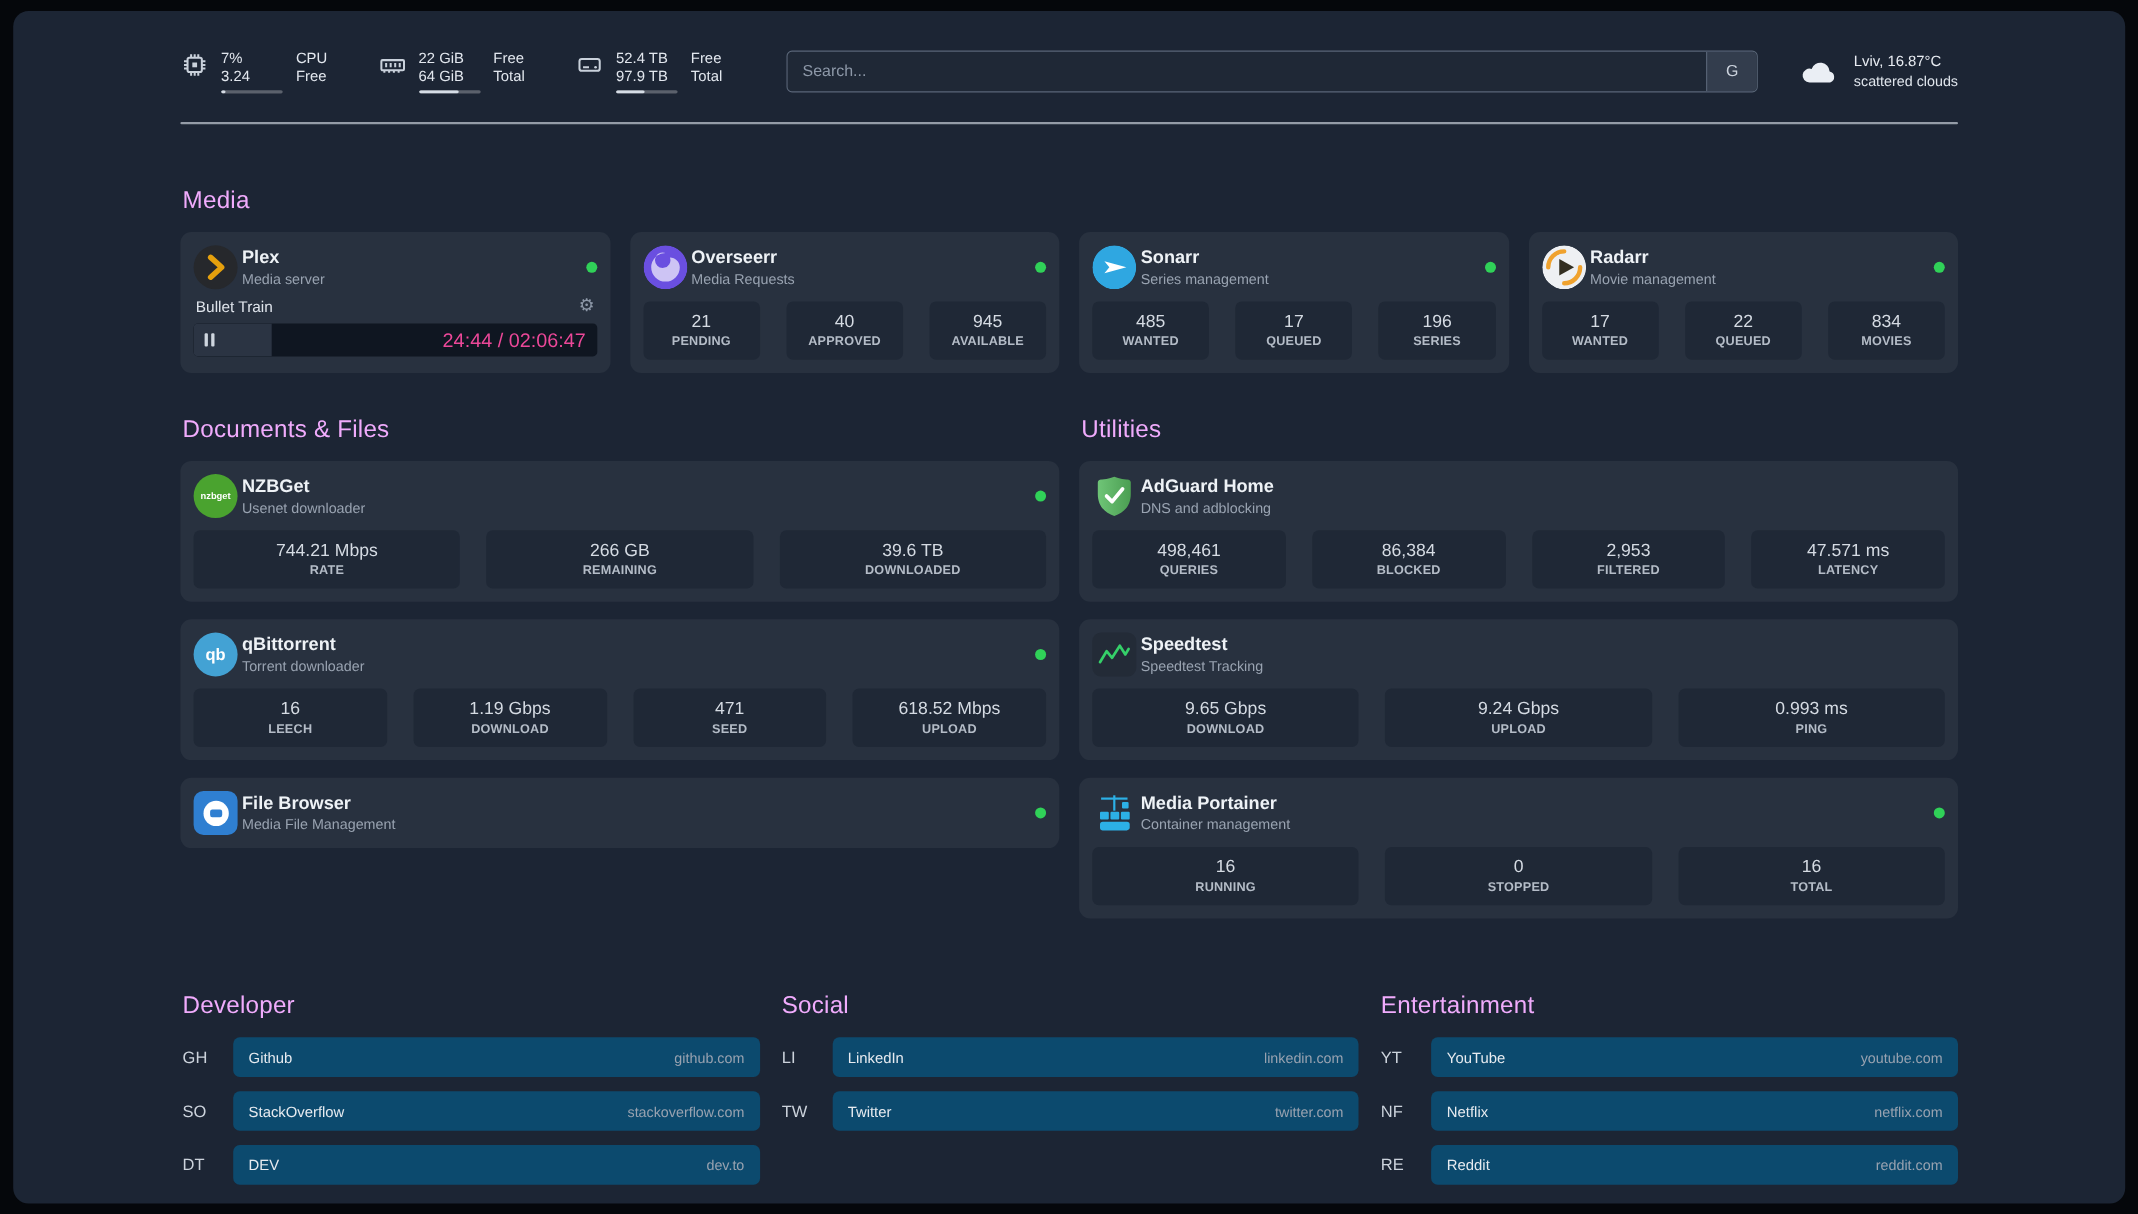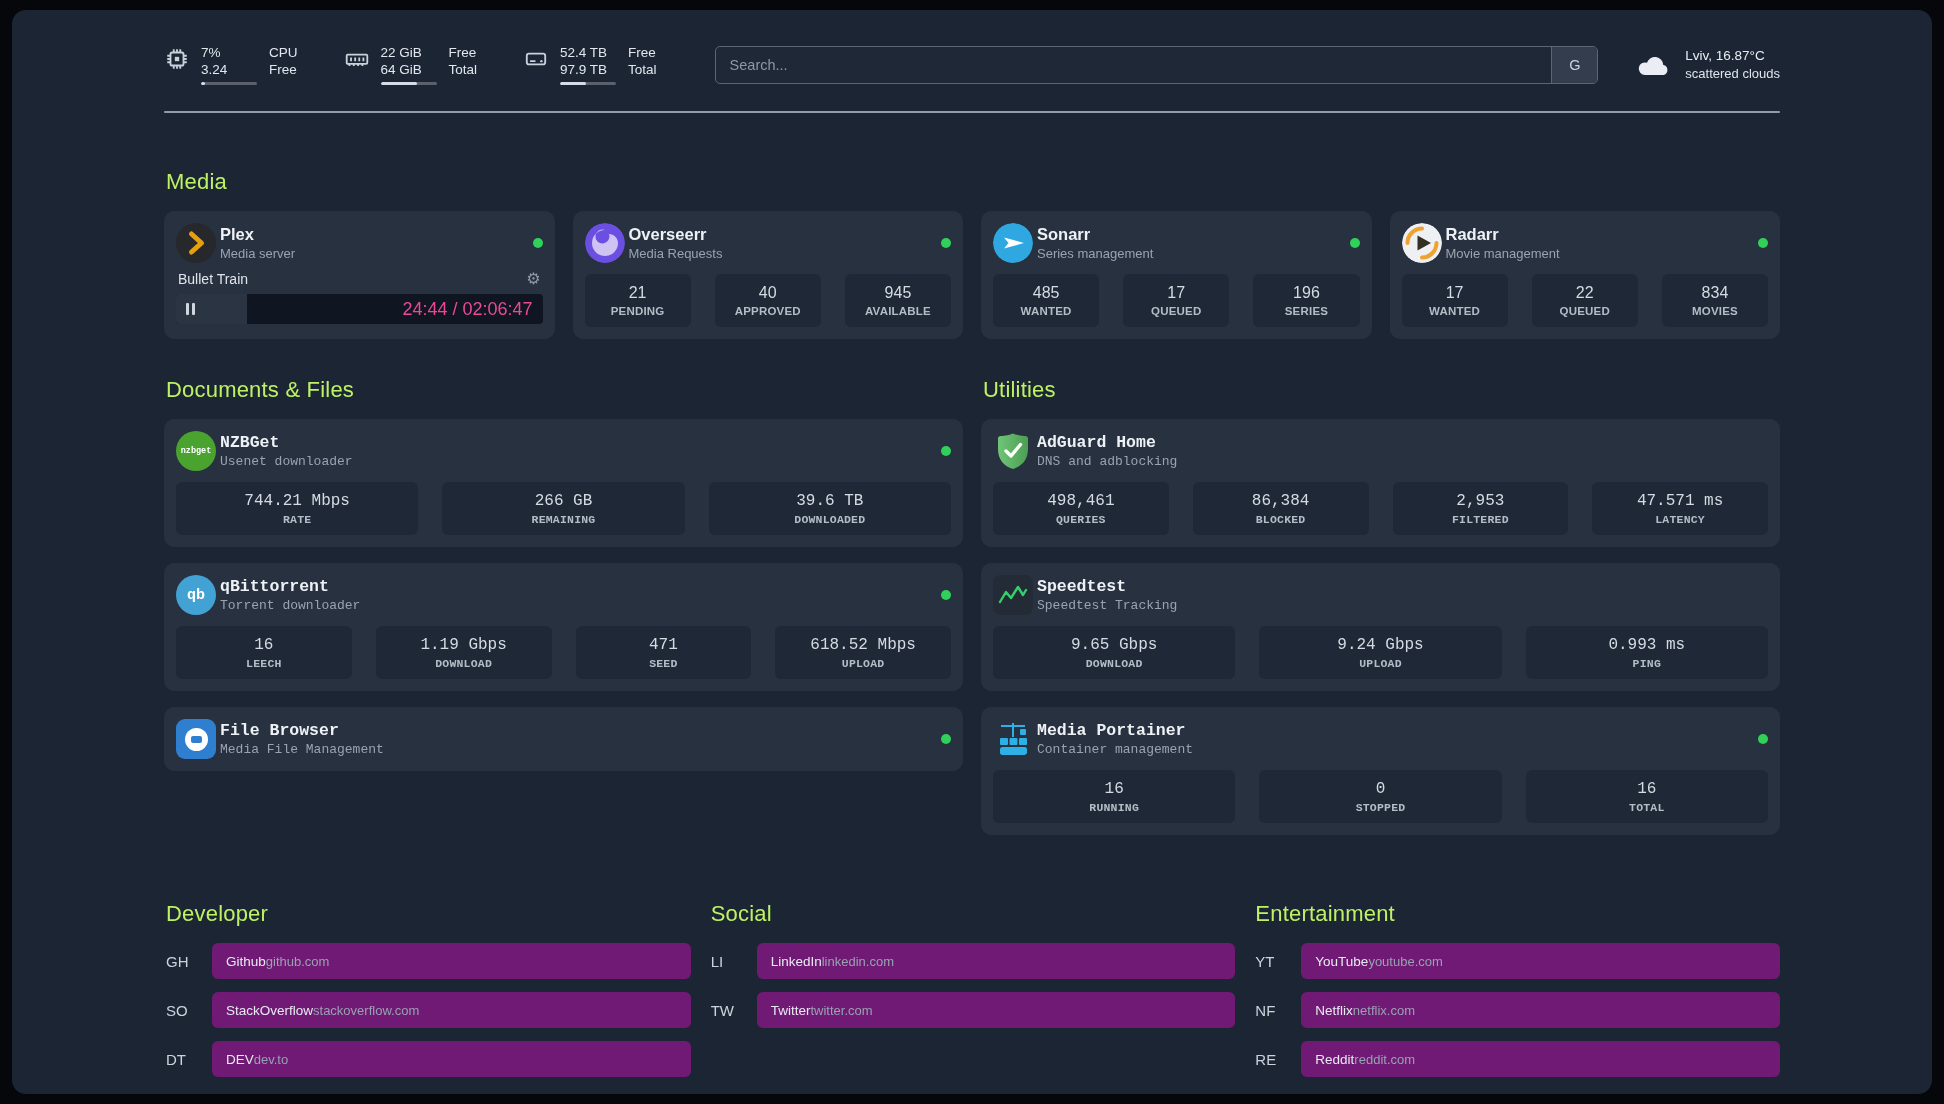--- a/index.html
+++ b/index.html
@@ -45,21 +45,21 @@
     color:#ccd3dd; font-size:14.5px; cursor:pointer;
   }
 
   .weather { display:flex; align-items:center; gap:13px; }
   .weather-loc { font-size:13.5px; color:#e9edf3; line-height:18px; }
   .weather-cond { font-size:13px; color:#dfe5ec; line-height:18px; }
 
   .divider { height:2px; background:#c3cad4; opacity:.72; margin-top:26px; border-radius:1px; }
 
   
-  .section-title { font-size:22px; font-weight:500; color:#bef264; margin:0 0 16px 2px; letter-spacing:.2px; }
+  .section-title { font-size:22px; font-weight:500; color:#f0abfc; margin:0 0 16px 2px; letter-spacing:.2px; }
   .section-media { margin-top:56px; }
   .media-grid { display:grid; grid-template-columns:repeat(4,1fr); gap:18px; }
 
   .card { background:#28313f; border-radius:10px; padding:12px; cursor:pointer; }
   .card-head { display:flex; align-items:center; gap:4px; }
   .svc-titles { display:flex; flex-direction:column; }
   .svc-name { font-size:16.5px; font-weight:600; color:#eef2f6; line-height:21px; }
   .svc-sub { font-size:13px; color:#99a3b1; line-height:17px; }
   .dot { width:10px; height:10px; border-radius:50%; background:#30d158; margin-left:auto; flex:0 0 10px; }
 
@@ -78,30 +78,30 @@
     display:flex; align-items:center; justify-content:space-between;
     padding:0 10px; overflow:hidden;
   }
   .player-fill { position:absolute; left:0; top:0; bottom:0; background:#2b3443; }
   .pause { display:flex; gap:3px; z-index:1; cursor:pointer; }
   .pause span { width:3px; height:12px; background:#cfd6df; border-radius:1px; display:block; }
   .player-time { font-size:18px; color:#ec4899; z-index:1; }
 
   
   .cols { display:grid; grid-template-columns:1fr 1fr; gap:18px; margin-top:38px; align-items:start; }
-  .col-stack { display:flex; flex-direction:column; gap:16px;font-family:Liberation Mono, monospace; }
+  .col-stack { display:flex; flex-direction:column; gap:16px; }
 
   
   .bookmarks { display:grid; grid-template-columns:repeat(3,1fr); gap:18px; margin-top:66px; align-items:start; }
   .bm-list { display:flex; flex-direction:column; gap:13px; }
   .bm-row { display:flex; align-items:center; cursor:pointer; }
   .bm-abbr { flex:0 0 48px; font-size:15px; color:#ccd3dc; padding-left:2px; }
   .bm-pill {
-    flex:1; height:36px; background:#701a75; border-radius:6px;
-    display:flex; align-items:center; justify-content:flex-start; padding:0 14px;
+    flex:1; height:36px; background:#0c4a6e; border-radius:6px;
+    display:flex; align-items:center; justify-content:space-between; padding:0 14px;
   }
   .bm-name { font-size:13.5px; color:#e7ebf0; }
   .bm-url { font-size:13px; color:#98a2b0; }
 
   
   .icon40 {
     width:40px; height:40px; border-radius:50%; flex:0 0 40px;
     display:flex; align-items:center; justify-content:center;
     position:relative; overflow:hidden;
   }

